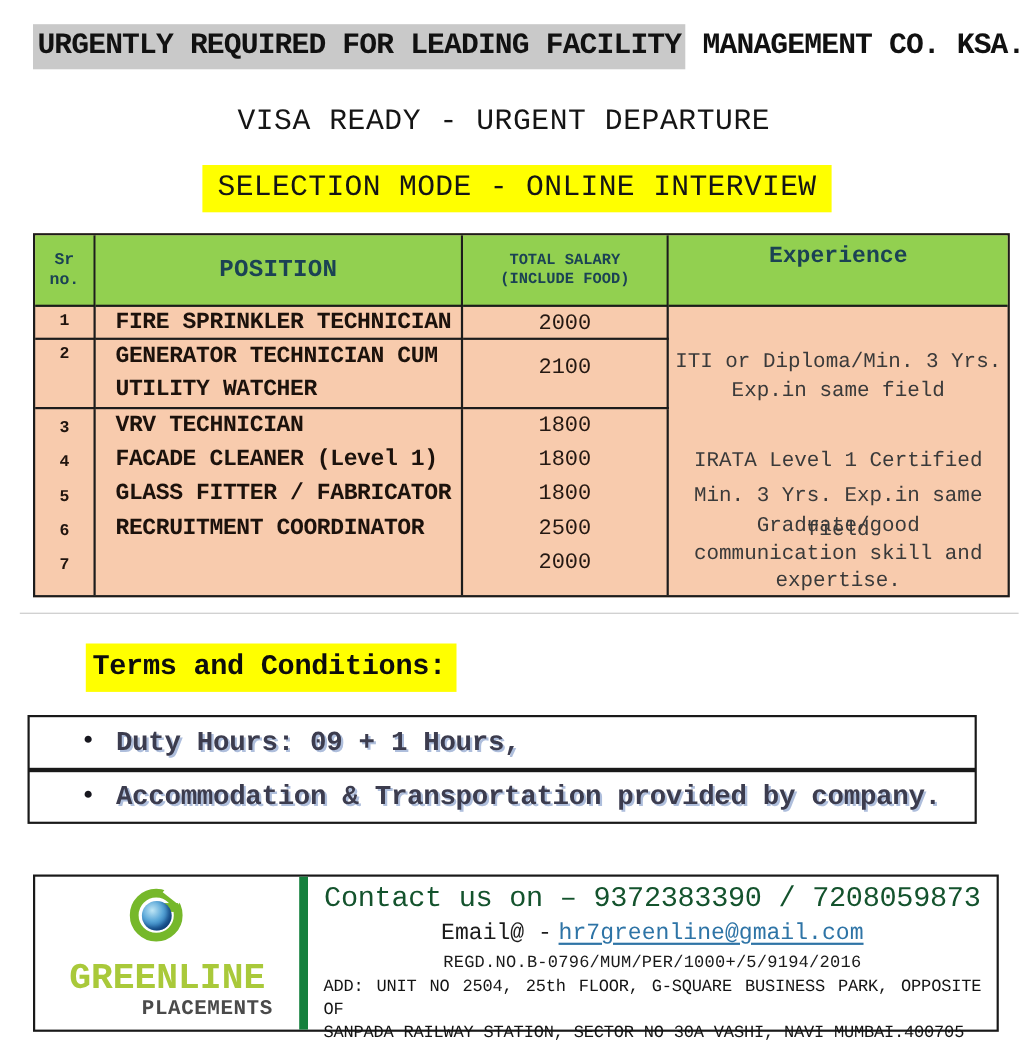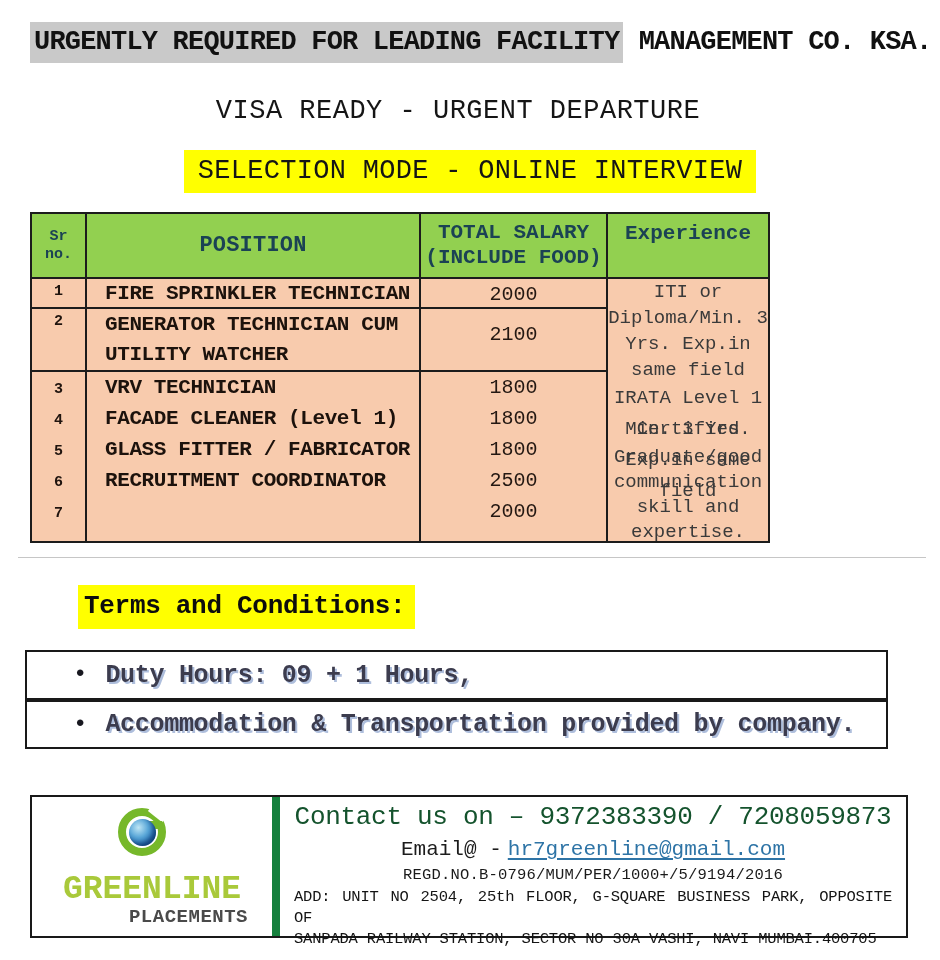--- a/index.html
+++ b/index.html
@@ -10,31 +10,31 @@
   .title{position:absolute;top:27px;left:30px;width:890px;font-size:27px;font-weight:bold;
          letter-spacing:-0.8px;white-space:nowrap;color:#111;}
   .title .hl-gray{background:#c9c9c9;padding:5px 4px 6px 4px;}
   .subtitle{position:absolute;top:96px;left:0;width:916px;text-align:center;font-size:27px;
             letter-spacing:0.5px;color:#151515;}
   .selwrap{position:absolute;top:150px;left:0;width:940px;text-align:center;}
   .selwrap .hl-yellow{display:inline-block;background:#ffff00;padding:6px 14px 7px 14px;
             font-size:27px;letter-spacing:0.3px;color:#151515;}
 
   
-  .jobtable{position:absolute;left:30px;top:212px;width:740px;height:331px;display:grid;
+  .jobtable{position:absolute;left:30px;top:212px;width:888px;height:331px;display:grid;
             grid-template-columns:55px 334px 187px 1fr;grid-template-rows:65px 30px 63px 1fr;
             border:2px solid #1c1c1c;background:#f8cbad;box-sizing:border-box;}
   .cell{box-sizing:border-box;}
   .bR{border-right:2px solid #1c1c1c;}
   .bB{border-bottom:2px solid #1c1c1c;}
   .hcell{background:#92d050;color:#1b4254;font-weight:bold;display:flex;flex-direction:column;
          align-items:center;justify-content:center;line-height:1.15;}
   .h-sr{font-size:15px;}
   .h-pos{font-size:22px;letter-spacing:0.2px;}
-  .h-sal{font-size:21px;}
+  .h-sal{font-size:14px;}
   .h-exp{font-size:21px;justify-content:flex-start;padding-top:8px;}
   .srcell{font-size:15px;font-weight:bold;text-align:center;padding-top:4px;color:#20140e;}
   .poscell{font-size:21px;font-weight:bold;letter-spacing:-0.4px;padding-left:18px;
            color:#1c120c;display:flex;flex-direction:column;justify-content:center;}
   .poscell .wrap2{line-height:30px;}
   .salcell{font-size:20px;text-align:center;color:#241812;}
   .salcell.v-top{padding-top:4px;}
   .salcell.v-bottom{display:flex;align-items:flex-end;justify-content:center;padding-bottom:24px;}
   .srline,.posline,.salline{height:31px;line-height:31px;}
   .srblock .srline{line-height:28px;}

